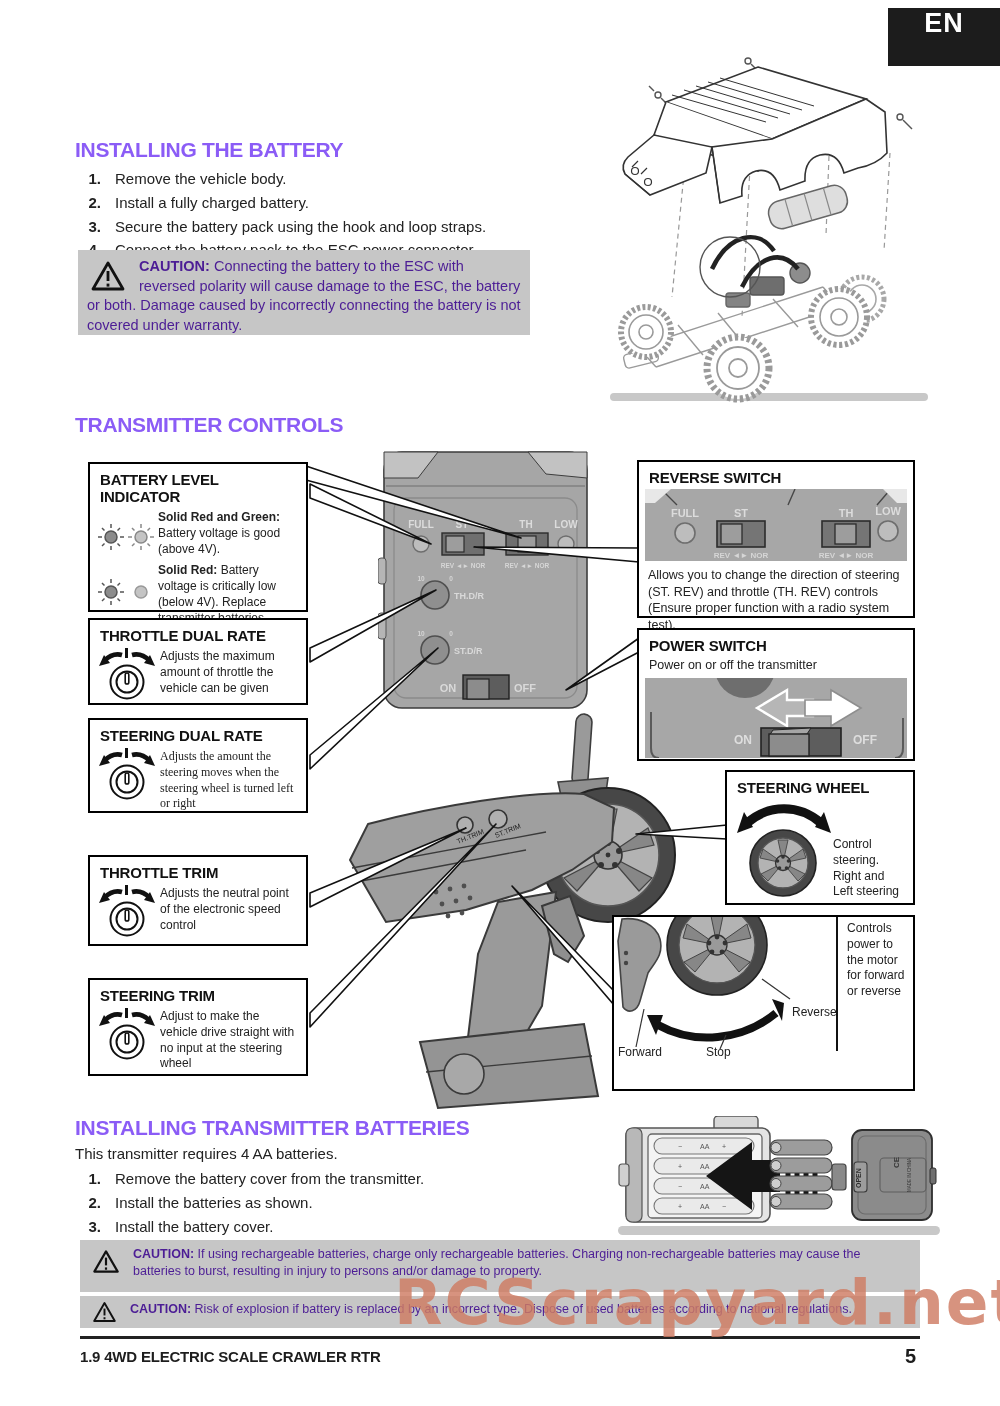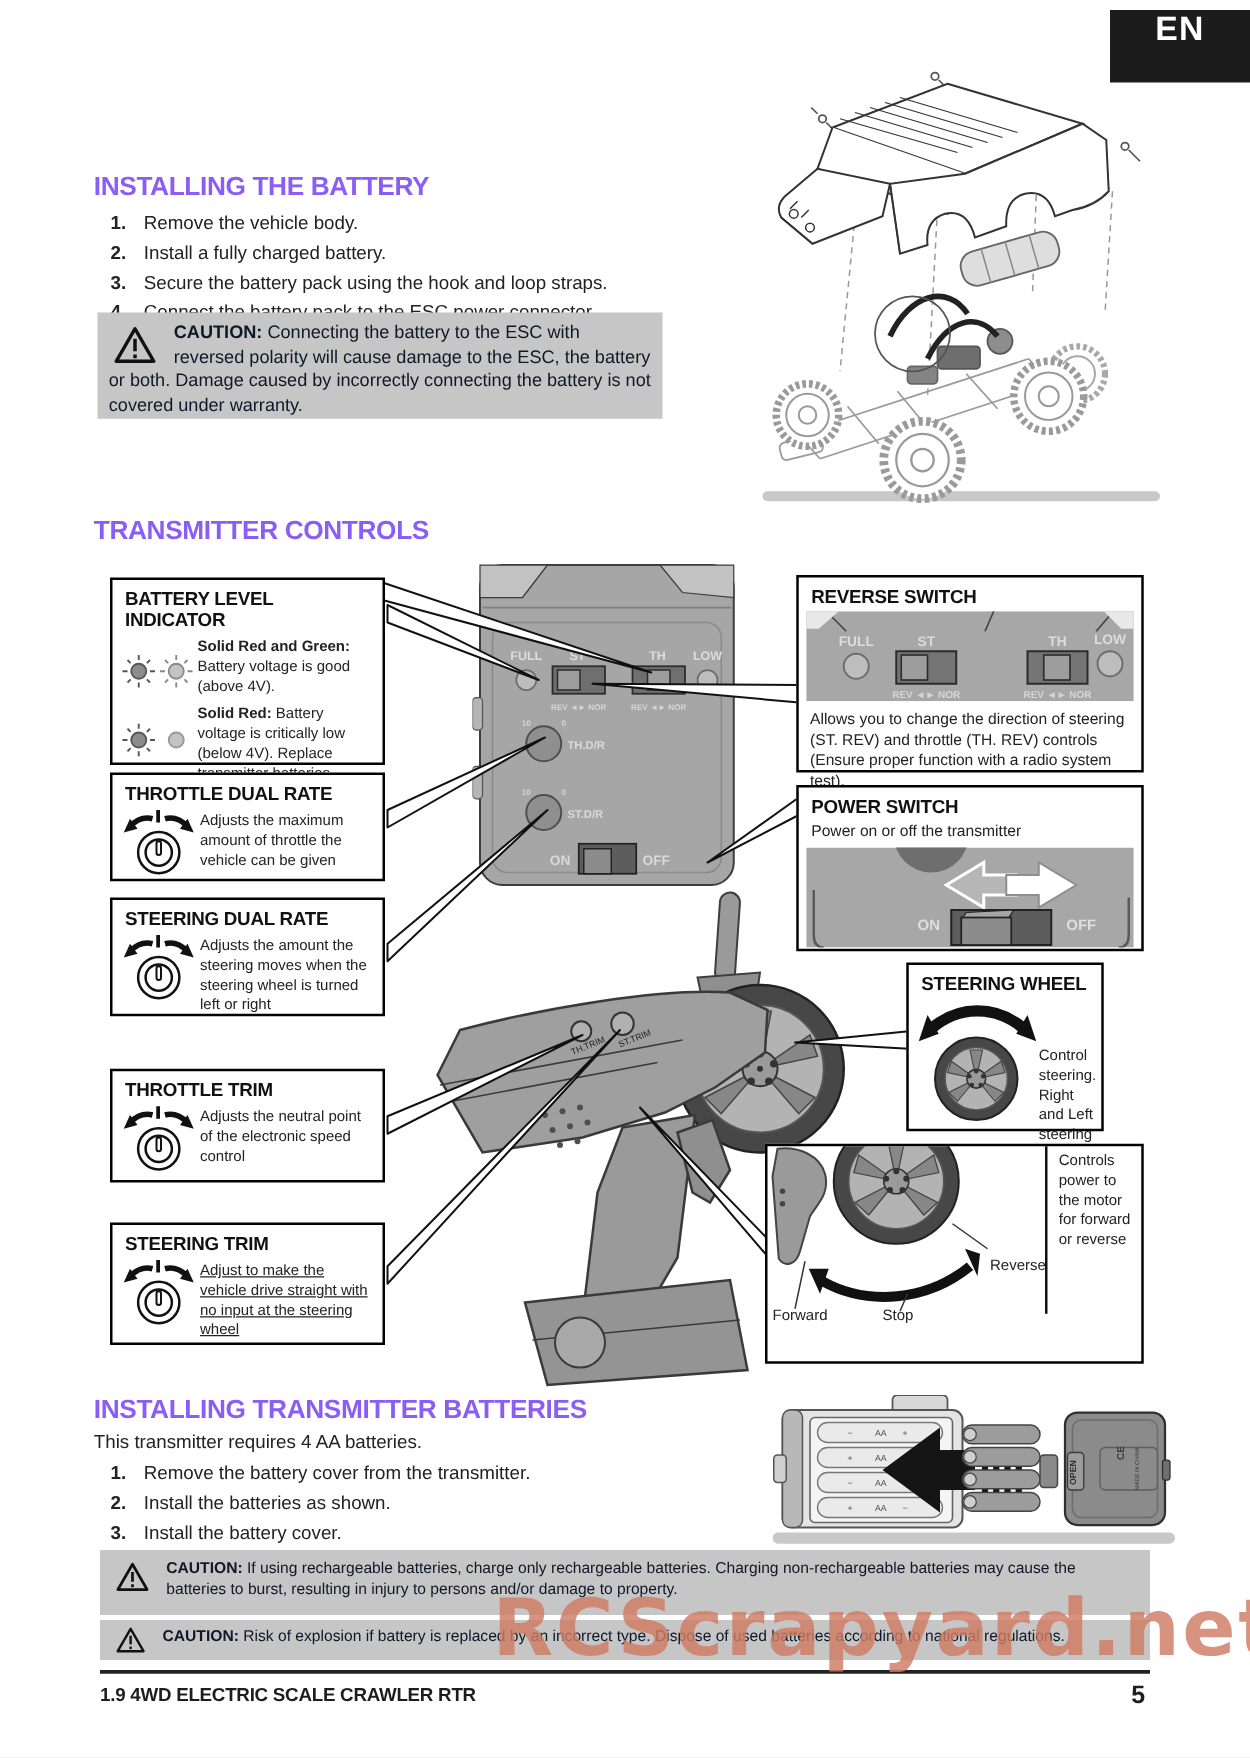--- a/index.html
+++ b/index.html
@@ -3,21 +3,21 @@
 <meta charset="utf-8">
 <style>
   html,body{margin:0;padding:0;background:#e8e8e8;}
   .page{position:relative;width:1000px;height:1406px;background:#fff;margin:0 auto;
         font-family:"Liberation Sans",sans-serif;color:#1d1d1d;overflow:hidden;}
   .abs{position:absolute;}
   .h1{font-size:21px;font-weight:bold;letter-spacing:-0.3px;color:#8b5cf6;}
   .steps{font-size:15px;color:#222;}
   .step{display:flex;margin-bottom:5px;line-height:1.25;}
   .step .num{font-weight:bold;width:26px;text-align:right;margin-right:14px;flex:0 0 auto;}
-  .gray-caution{background:#c6c6c6;color:#0f172a;}
+  .gray-caution{background:#c6c6c6;color:#4c1d95;}
   .gray-caution .tri{float:left;margin:3px 13px 2px 3px;}
   .cau-text{line-height:1.35;}
   .cbox{position:absolute;border:2px solid #000;background:#fff;z-index:3;box-sizing:border-box;}
   .cbox .bt{font-weight:bold;font-size:15px;letter-spacing:-0.2px;padding:7px 10px 3px 10px;color:#111;}
   .bodytxt{font-size:12px;line-height:1.32;color:#222;}
   .rowflex{display:flex;align-items:flex-start;justify-content:center;}
   .boldlbl{font-weight:bold;}
   .badge{background:#1c1c1c;color:#fff;font-weight:bold;font-size:27px;letter-spacing:1px;
          display:flex;align-items:flex-start;justify-content:center;}
   .wm{font-family:"DejaVu Sans",sans-serif;font-weight:bold;font-size:63px;letter-spacing:2px;
@@ -359,21 +359,21 @@
           <rect x="27" y="1" width="3" height="10" fill="#111"></rect>
           <path d="M24,8 C17,6 11,9 6,14" fill="none" stroke="#111" stroke-width="4.5"></path>
           <polygon points="1,19 12,16 6,8" fill="#111"></polygon>
           <path d="M34,8 C41,6 47,9 52,14" fill="none" stroke="#111" stroke-width="4.5"></path>
           <polygon points="57,19 46,16 52,8" fill="#111"></polygon>
           <circle cx="29" cy="35" r="16.5" fill="none" stroke="#111" stroke-width="2"></circle>
           <circle cx="29" cy="35" r="10.5" fill="none" stroke="#111" stroke-width="2"></circle>
           <rect x="27.2" y="26" width="3.6" height="11" rx="1.8" fill="#fff" stroke="#111" stroke-width="1.6"></rect>
         </svg>
       </span>
-      <span class="bodytxt" style="padding-top:2px;">Adjusts the amount the steering moves when the steering wheel is turned left or right</span>
+      <span class="bodytxt" style="padding-top:2px;font-family:Liberation Serif, serif;">Adjusts the amount the steering moves when the steering wheel is turned left or right</span>
     </div>
   </div>
 
   <div class="cbox" style="left:88px;top:855px;width:220px;height:91px;">
     <div class="bt">THROTTLE TRIM</div>
     <div class="rowflex" style="padding:0 8px 0 8px;">
       <span style="flex:0 0 62px;">
         <svg width="58" height="54" viewBox="0 0 58 54">
           <rect x="27" y="1" width="3" height="10" fill="#111"></rect>
           <path d="M24,8 C17,6 11,9 6,14" fill="none" stroke="#111" stroke-width="4.5"></path>
@@ -397,21 +397,21 @@
           <rect x="27" y="1" width="3" height="10" fill="#111"></rect>
           <path d="M24,8 C17,6 11,9 6,14" fill="none" stroke="#111" stroke-width="4.5"></path>
           <polygon points="1,19 12,16 6,8" fill="#111"></polygon>
           <path d="M34,8 C41,6 47,9 52,14" fill="none" stroke="#111" stroke-width="4.5"></path>
           <polygon points="57,19 46,16 52,8" fill="#111"></polygon>
           <circle cx="29" cy="35" r="16.5" fill="none" stroke="#111" stroke-width="2"></circle>
           <circle cx="29" cy="35" r="10.5" fill="none" stroke="#111" stroke-width="2"></circle>
           <rect x="27.2" y="26" width="3.6" height="11" rx="1.8" fill="#fff" stroke="#111" stroke-width="1.6"></rect>
         </svg>
       </span>
-      <span class="bodytxt" style="padding-top:2px;text-decoration:underline;">Adjust to make the vehicle drive straight with no input at the steering wheel</span>
+      <span class="bodytxt" style="padding-top:2px;">Adjust to make the vehicle drive straight with no input at the steering wheel</span>
     </div>
   </div>
 
   <div class="cbox" style="left:637px;top:460px;width:278px;height:158px;">
     <div class="bt">REVERSE SWITCH</div>
     <div style="margin:0 6px;">
       <svg width="262" height="72" viewBox="0 0 262 72">
         <rect width="262" height="72" fill="#a7a7a7"></rect>
         <path d="M18,2 L32,16 M150,0 L143,16 M244,2 L232,16" stroke="#474747" stroke-width="1.4" fill="none"></path>
         <polygon points="0,0 26,0 10,14 0,14" fill="#e8e8e8"></polygon>
@@ -454,21 +454,21 @@
         <g>
           <rect x="116" y="50" width="80" height="28" fill="#5d5d5d" stroke="#222" stroke-width="1.6"></rect>
           <polygon points="124,58 162,56 166,50 128,52" fill="#a5a5a5" stroke="#222" stroke-width="1"></polygon>
           <rect x="124" y="56" width="40" height="22" fill="#8c8c8c" stroke="#222" stroke-width="1.4"></rect>
         </g>
         <text x="220" y="66" font-size="12" font-weight="bold" fill="#dedede" text-anchor="middle">OFF</text>
       </svg>
     </div>
   </div>
 
-  <div class="cbox" style="left:725px;top:770px;width:158px;height:135px;">
+  <div class="cbox" style="left:725px;top:770px;width:190px;height:135px;">
     <div class="bt">STEERING WHEEL</div>
     <div class="rowflex" style="padding:0 6px;">
       <span style="flex:0 0 100px;">
         <svg width="98" height="100" viewBox="0 0 98 100">
           <path d="M14,24 C36,5 66,5 88,24" fill="none" stroke="#111" stroke-width="9"></path>
           <polygon points="4,34 20,28 11,13" fill="#111"></polygon>
           <polygon points="98,34 82,28 91,13" fill="#111"></polygon>
           <circle cx="50" cy="64" r="33" fill="#474747" stroke="#222" stroke-width="1.6"></circle>
           <circle cx="50" cy="64" r="25" fill="#b3b3b3" stroke="#555" stroke-width="1.3"></circle>
           <g fill="#878787" stroke="#444" stroke-width="0.9">

